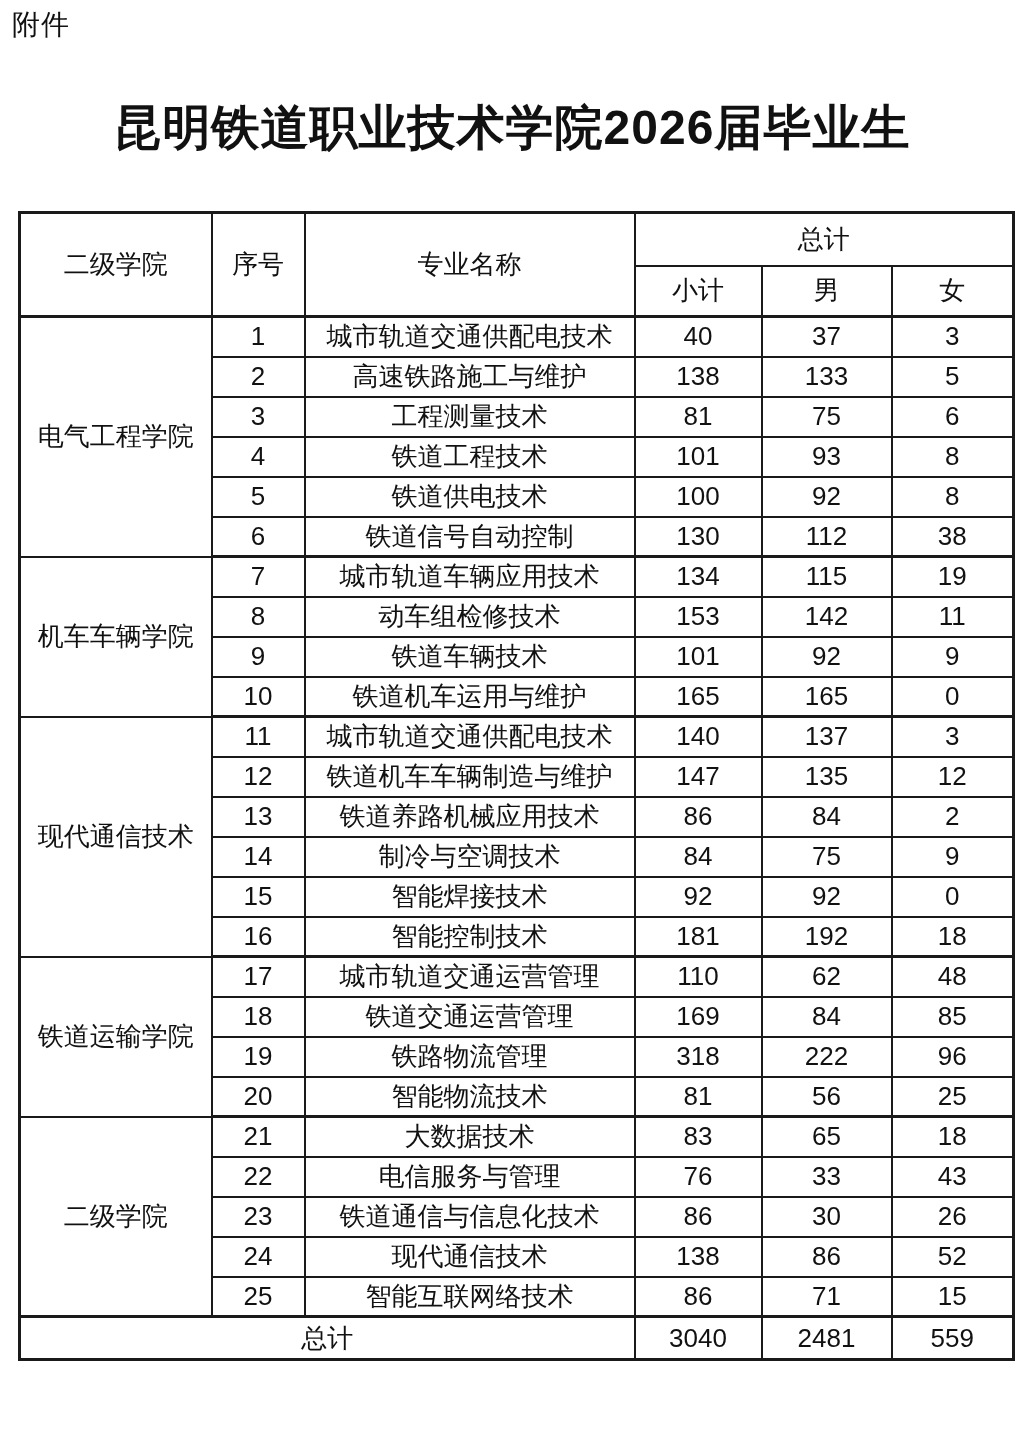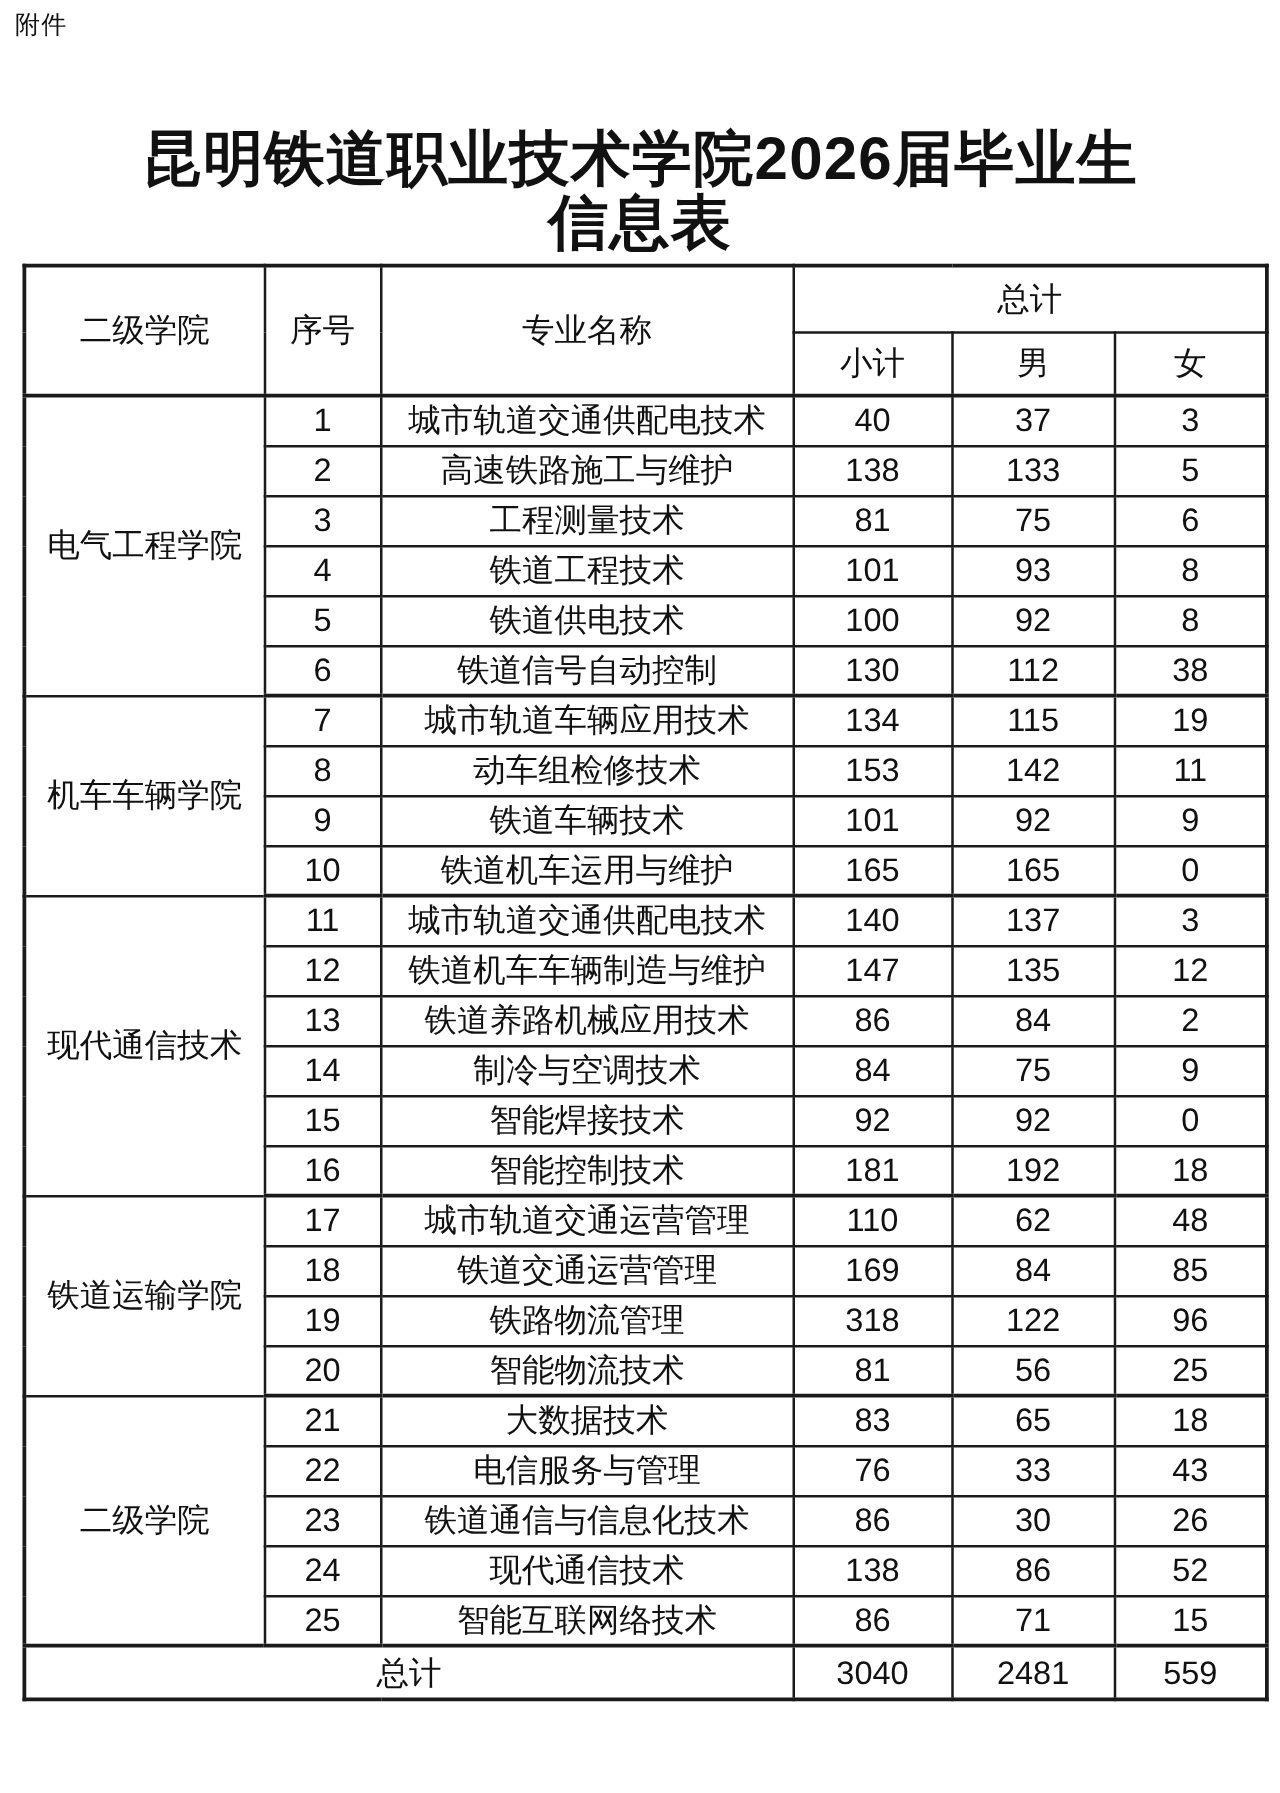--- a/index.html
+++ b/index.html
@@ -6,21 +6,21 @@
   html, body {
     margin: 0; padding: 0;
     width: 1024px; height: 1434px;
     background: #ffffff;
     color: #111111;
     font-family: "Liberation Sans", "DejaVu Sans", sans-serif;
   }
   .page { position: relative; width: 1024px; height: 1434px; overflow: hidden; }
   .attachment {
     position: absolute; left: 12px; top: 6px;
-    font-size: 20px; font-weight: 500; letter-spacing: 1px;
+    font-size: 28px; font-weight: 500; letter-spacing: 1px;
   }
   .doc-title {
     position: absolute; left: 0; top: 102px; width: 1024px;
     text-align: center; font-size: 48px; font-weight: 700;
     line-height: 51px; letter-spacing: 1px;
   }
   table.grad-table {
     position: absolute; left: 18px; top: 211px;
     width: 994px; table-layout: fixed;
     border-collapse: collapse;
@@ -43,21 +43,20 @@
 </style>
 </head>
 <body>
 
 <div class="page">
 
   <div class="attachment">附件</div>
 
   <div class="doc-title">
     <div>昆明铁道职业技术学院2026届毕业生</div>
-    <div>信息表</div>
   </div>
 
   <table class="grad-table">
     <colgroup>
       <col style="width:192px">
       <col style="width:93px">
       <col style="width:330px">
       <col style="width:127px">
       <col style="width:130px">
       <col style="width:122px">
@@ -203,21 +202,21 @@
           <td>18</td>
           <td>铁道交通运营管理</td>
           <td>169</td>
           <td>84</td>
           <td>85</td>
         </tr>
         <tr>
           <td>19</td>
           <td>铁路物流管理</td>
           <td>318</td>
-          <td>122</td>
+          <td>222</td>
           <td>96</td>
         </tr>
         <tr class="group-end">
           <td>20</td>
           <td>智能物流技术</td>
           <td>81</td>
           <td>56</td>
           <td>25</td>
         </tr>
         <tr>

